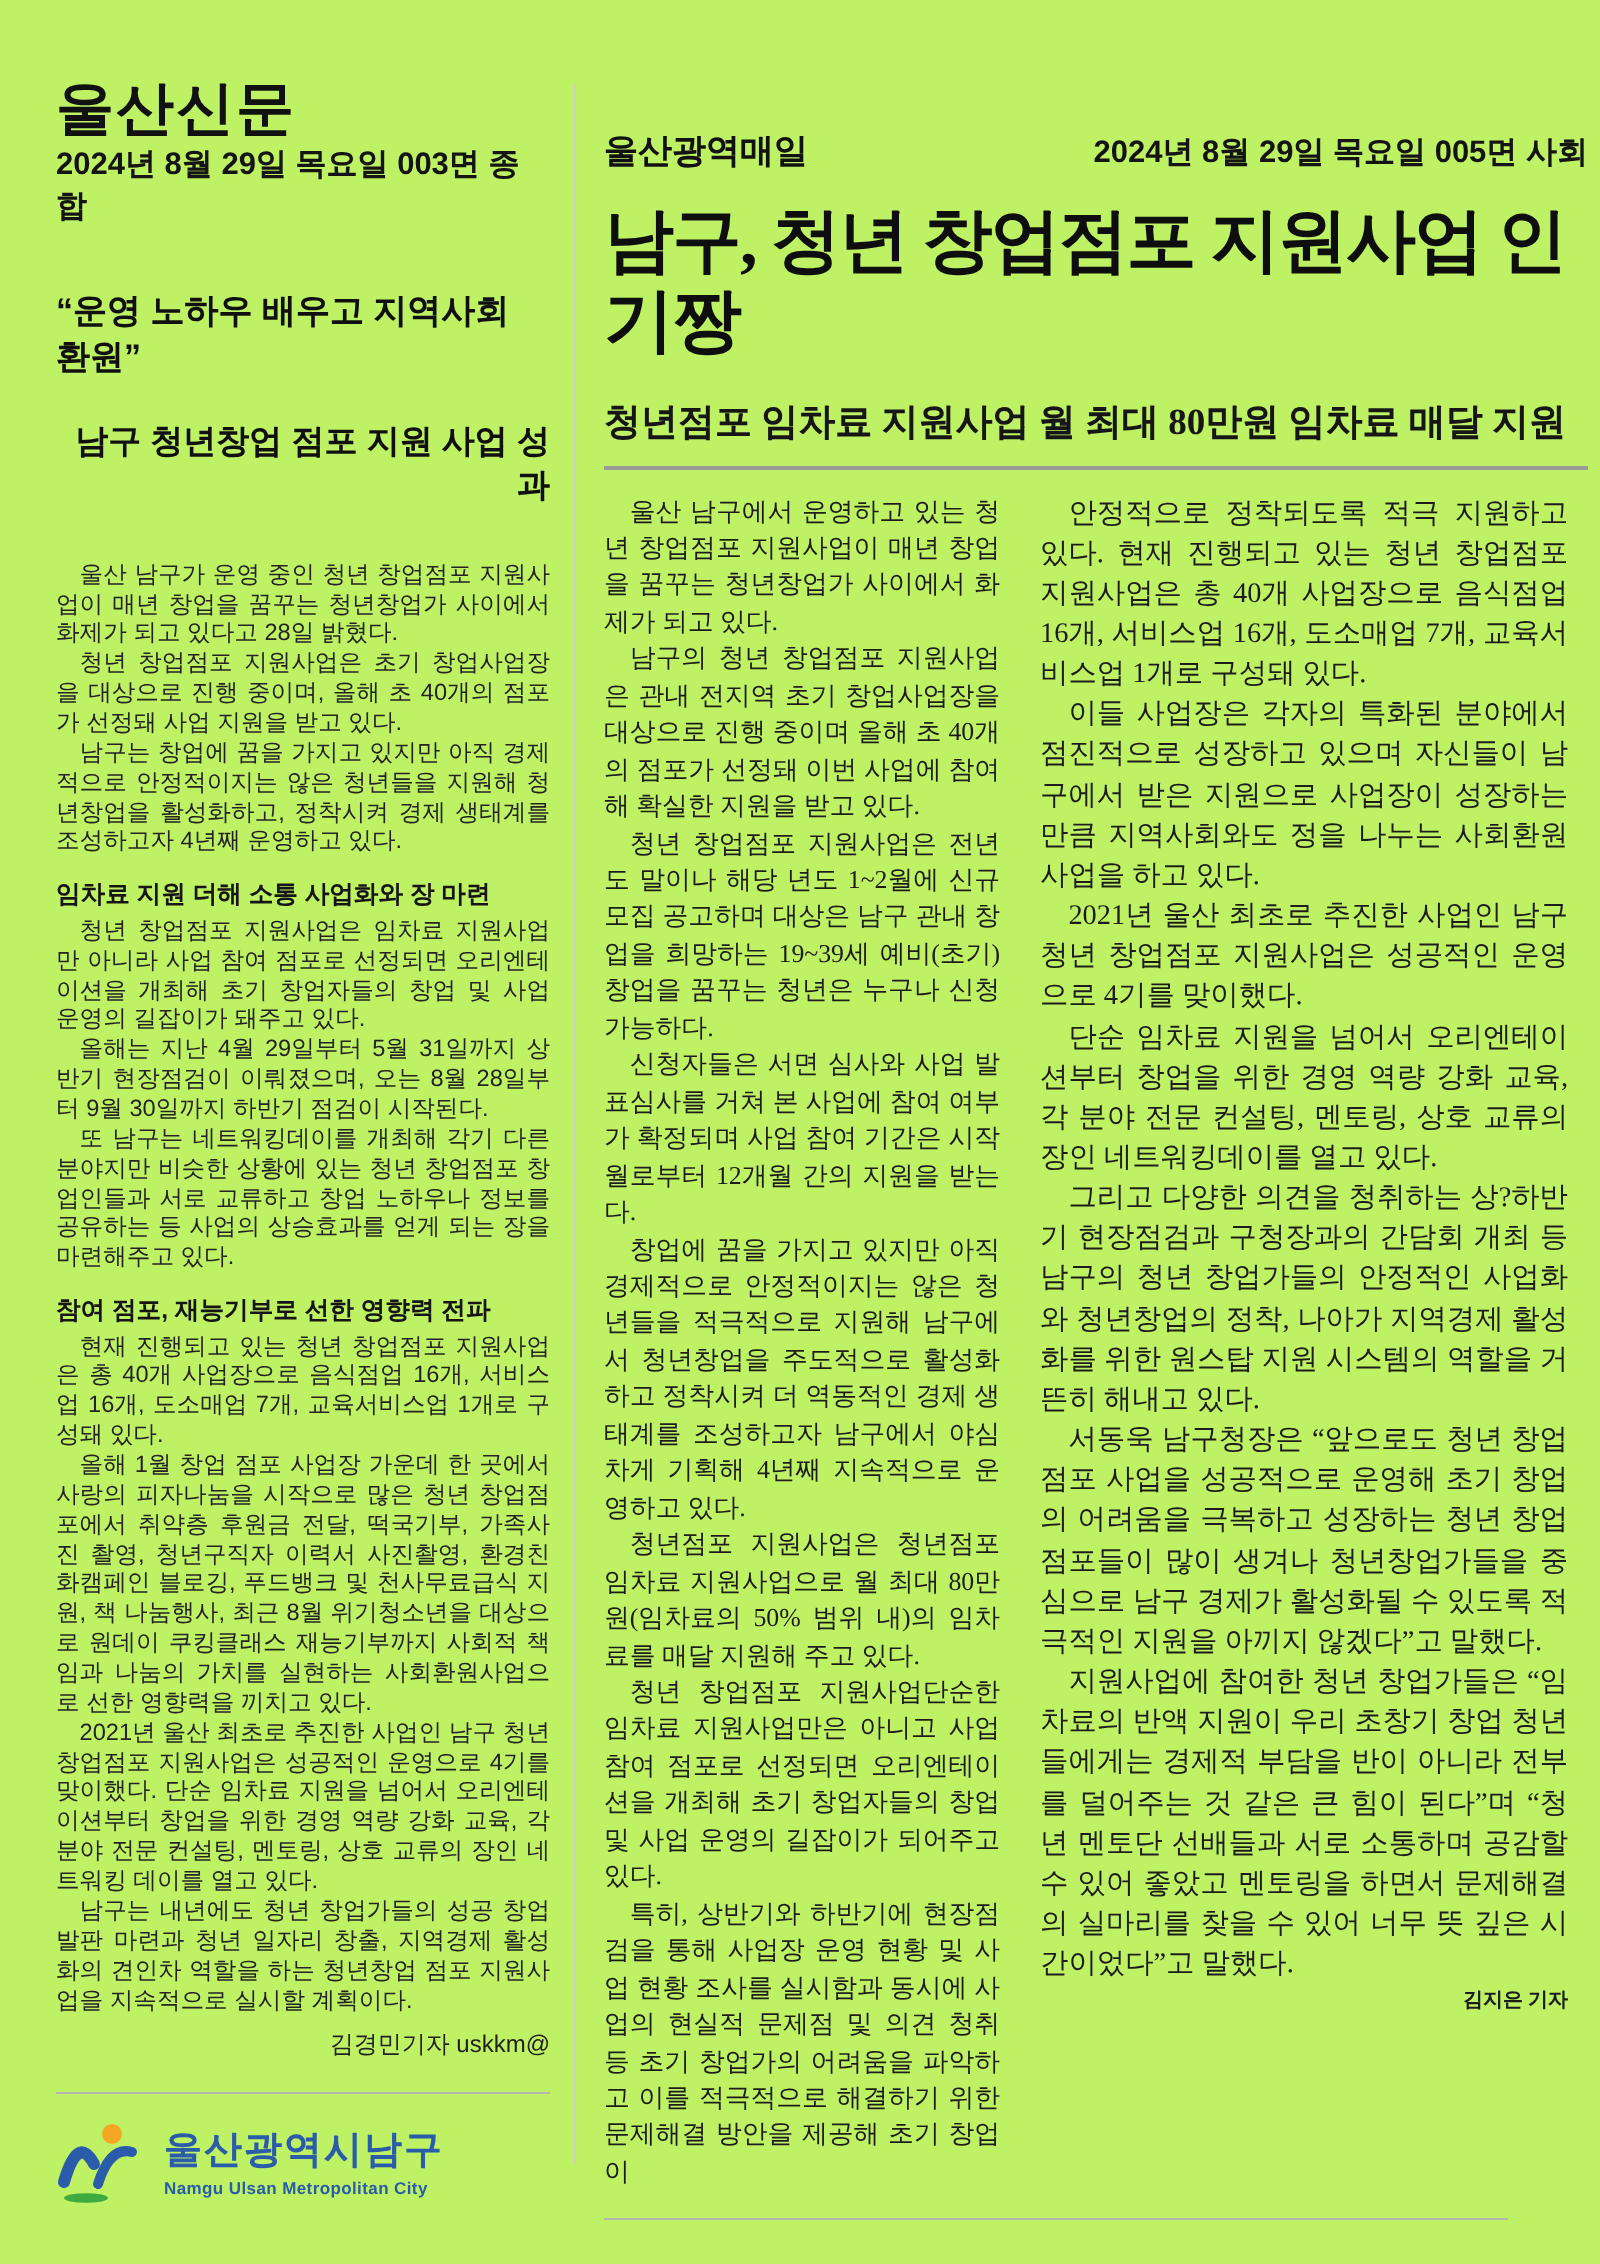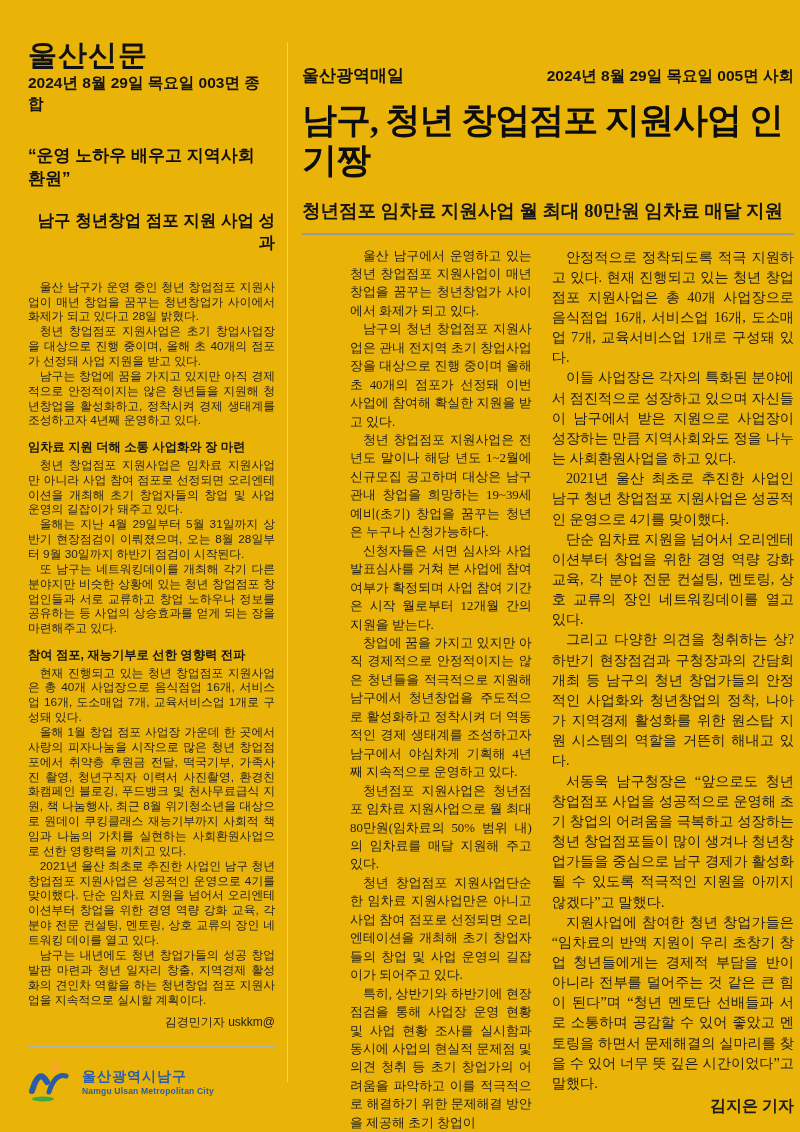--- a/index.html
+++ b/index.html
@@ -1,51 +1,51 @@
 <!DOCTYPE html>
 <html lang="ko"><head>
 <meta charset="utf-8">
 <style>
   html,body{margin:0;padding:0;background:#e9e9e9;}
   .page{
     position:relative;width:800px;height:1132px;margin:0 auto;
-    background:#eab308;overflow:hidden;
+    background:#bef264;overflow:hidden;
     font-family:"Liberation Sans","DejaVu Sans",sans-serif;
     color:#1f1f1f;
   }
   
   .col-left{position:absolute;left:28px;top:40px;width:247px;}
   .masthead{font-size:29px;font-weight:900;letter-spacing:1px;color:#111;line-height:1.05;}
   .dateline-left{font-size:15.5px;font-weight:700;line-height:1.3;margin-top:3px;color:#141414;}
   .hl-quote{font-size:17px;font-weight:700;text-align:left;margin-top:30px;color:#101010;}
   .hl-sub{font-size:16.5px;font-weight:700;text-align:right;margin-top:20px;color:#101010;}
   .left-body{margin-top:26px;font-size:11.8px;line-height:1.26;text-align:justify;color:#232323;}
   .left-body .lp{margin:0;text-indent:1em;}
   .sect{font-size:12.3px;font-weight:700;margin:12px 0 2px 0;color:#151515;}
   .byline-left{text-align:right;font-size:12px;margin-top:8px;color:#222;}
   .rule-left{border:none;border-top:1px solid #b5b5b2;margin:16px 0 0 0;}
   .logo-row{display:flex;align-items:center;margin-top:14px;gap:8px;}
-  .logo-kr{font-size:14px;font-weight:800;color:#2a5caa;letter-spacing:1px;line-height:1.1;}
+  .logo-kr{font-size:19px;font-weight:800;color:#2a5caa;letter-spacing:1px;line-height:1.1;}
   .logo-en{font-size:8.5px;font-weight:700;color:#2a5caa;margin-top:2px;letter-spacing:0.2px;}
   
   .vdivider{position:absolute;left:287px;top:42px;width:1px;height:1040px;background:#cfcfcb;}
   
   .col-right{position:absolute;left:302px;top:64px;width:492px;font-family:"Liberation Serif","DejaVu Serif",serif;color:#1c1c1c;}
   .r-head{display:flex;justify-content:space-between;align-items:baseline;
           font-family:"Liberation Sans","DejaVu Sans",sans-serif;}
   .r-masthead{font-size:17px;font-weight:800;color:#111;}
   .r-dateline{font-size:15.5px;font-weight:700;color:#141414;}
   .r-headline{font-size:35px;font-weight:700;margin:14px 0 0 0;letter-spacing:-1px;color:#0e0e0e;line-height:1.15;}
   .r-subhead{font-size:18.5px;font-weight:700;margin:16px 0 0 0;color:#161616;}
   .r-rule{border:none;border-top:2px solid #9a9a96;margin:10px 0 0 0;}
   .r-cols{display:flex;gap:20px;margin-top:12px;}
-  .rc1{width:198px;font-size:12.9px;line-height:1.43;text-align:justify;margin-left:48px;}
+  .rc1{width:198px;font-size:12.9px;line-height:1.43;text-align:justify;}
   .rc2{width:264px;font-size:14.2px;line-height:1.42;text-align:justify;}
   .rc1 .rp,.rc2 .rp{margin:0;text-indent:1em;}
-  .byline-right{text-align:right;font-weight:700;font-size:16px;margin-top:2px;}
+  .byline-right{text-align:right;font-weight:700;font-size:10px;margin-top:2px;}
   .rule-right{border:none;border-top:1px solid #b5b5b2;margin:14px 40px 0 0;}
 </style>
 </head>
 <body>
 
 <div class="page">
 
   <div class="col-left">
     <div class="masthead">울산신문</div>
     <div class="dateline-left">2024년 8월 29일 목요일 003면 종합</div>

